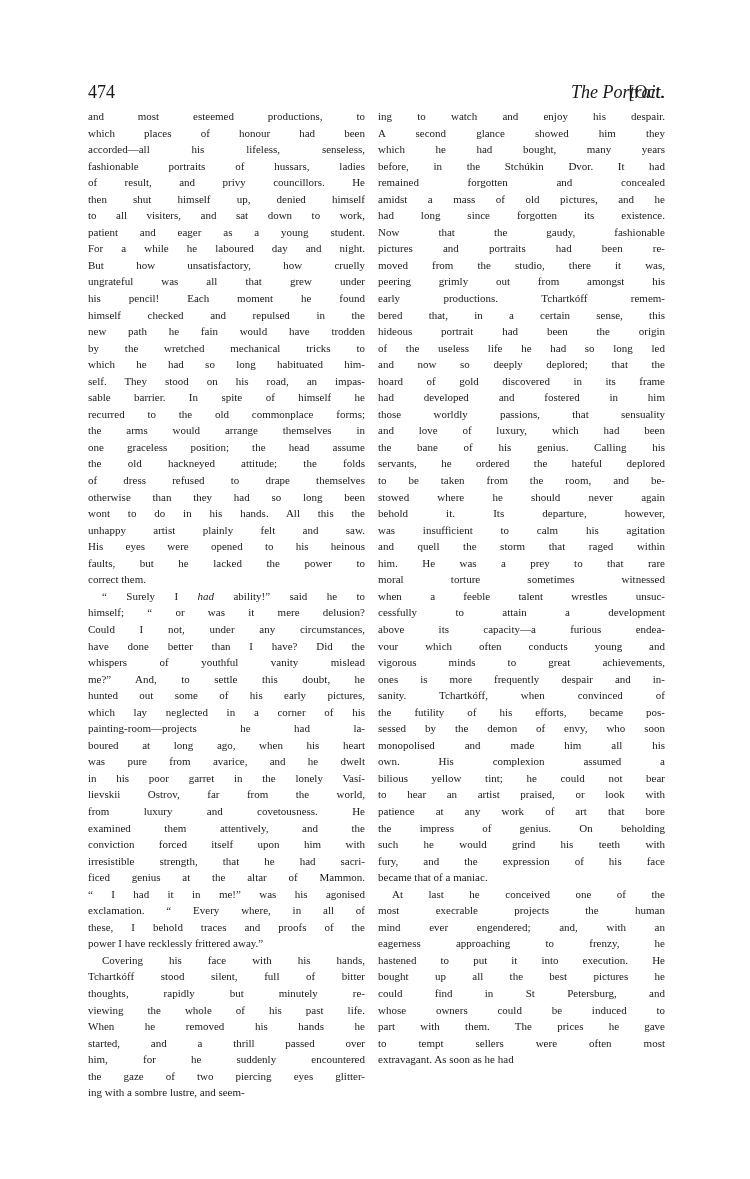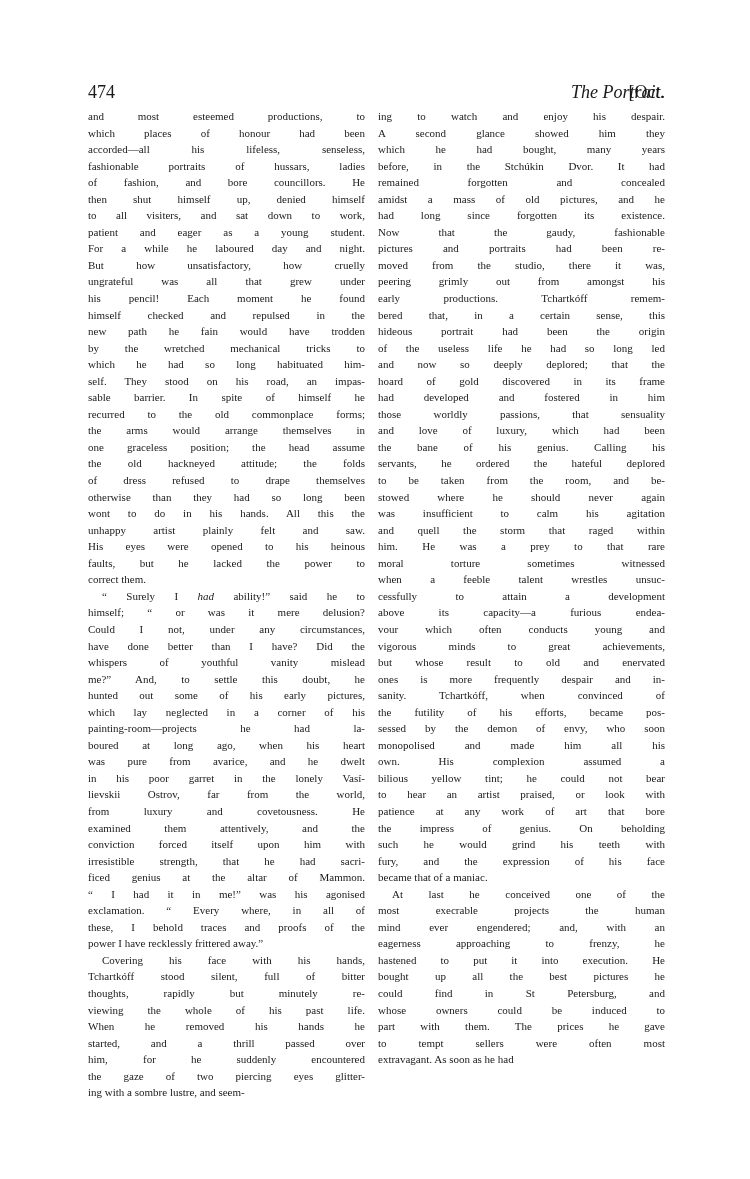--- a/index.html
+++ b/index.html
@@ -27,21 +27,21 @@
   <div class="header">
     <span class="pgnum">474</span>
     <span class="title">The Portrait.</span>
     <span class="month">[Oct.</span>
   </div>
   <div class="col left" id="col-left">
       <span class="line">and most esteemed productions, to</span>
       <span class="line">which places of honour had been</span>
       <span class="line">accorded—all his lifeless, senseless,</span>
       <span class="line">fashionable portraits of hussars, ladies</span>
-      <span class="line">of fashion, and bore councillors. He</span>
+      <span class="line">of result, and privy councillors. He</span>
       <span class="line">then shut himself up, denied himself</span>
       <span class="line">to all visiters, and sat down to work,</span>
       <span class="line">patient and eager as a young student.</span>
       <span class="line">For a while he laboured day and night.</span>
       <span class="line">But how unsatisfactory, how cruelly</span>
       <span class="line">ungrateful was all that grew under</span>
       <span class="line">his pencil! Each moment he found</span>
       <span class="line">himself checked and repulsed in the</span>
       <span class="line">new path he fain would have trodden</span>
       <span class="line">by the wretched mechanical tricks to</span>
@@ -109,30 +109,30 @@
       <span class="line">of the useless life he had so long led</span>
       <span class="line">and now so deeply deplored; that the</span>
       <span class="line">hoard of gold discovered in its frame</span>
       <span class="line">had developed and fostered in him</span>
       <span class="line">those worldly passions, that sensuality</span>
       <span class="line">and love of luxury, which had been</span>
       <span class="line">the bane of his genius. Calling his</span>
       <span class="line">servants, he ordered the hateful deplored</span>
       <span class="line">to be taken from the room, and be-</span>
       <span class="line">stowed where he should never again</span>
+      <span class="line">behold it. Its departure, however,</span>
       <span class="line">was insufficient to calm his agitation</span>
       <span class="line">and quell the storm that raged within</span>
       <span class="line">him. He was a prey to that rare</span>
       <span class="line">moral torture sometimes witnessed</span>
       <span class="line">when a feeble talent wrestles unsuc-</span>
       <span class="line">cessfully to attain a development</span>
       <span class="line">above its capacity—a furious endea-</span>
       <span class="line">vour which often conducts young and</span>
       <span class="line">vigorous minds to great achievements,</span>
-      <span class="line">but whose result to old and enervated</span>
       <span class="line">ones is more frequently despair and in-</span>
       <span class="line">sanity. Tchartkóff, when convinced of</span>
       <span class="line">the futility of his efforts, became pos-</span>
       <span class="line">sessed by the demon of envy, who soon</span>
       <span class="line">monopolised and made him all his</span>
       <span class="line">own. His complexion assumed a</span>
       <span class="line">bilious yellow tint; he could not bear</span>
       <span class="line">to hear an artist praised, or look with</span>
       <span class="line">patience at any work of art that bore</span>
       <span class="line">the impress of genius. On beholding</span>

